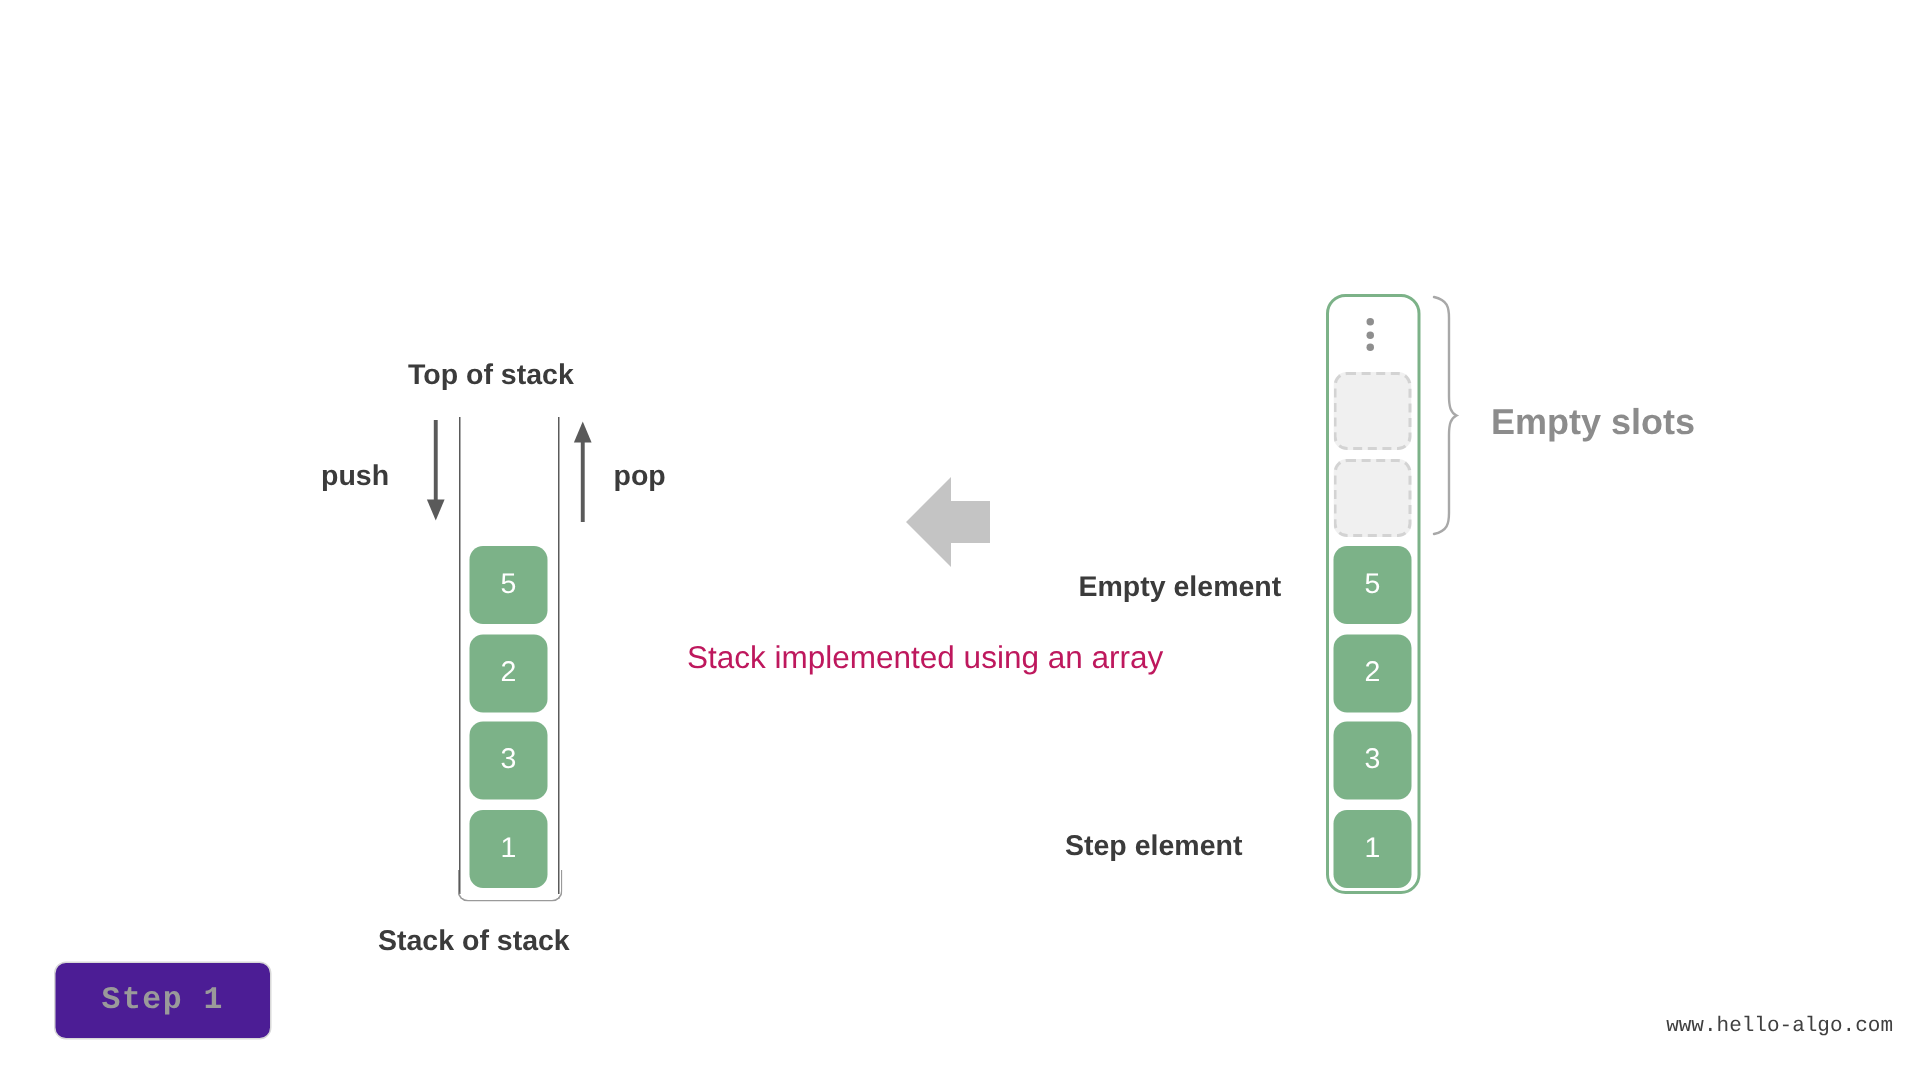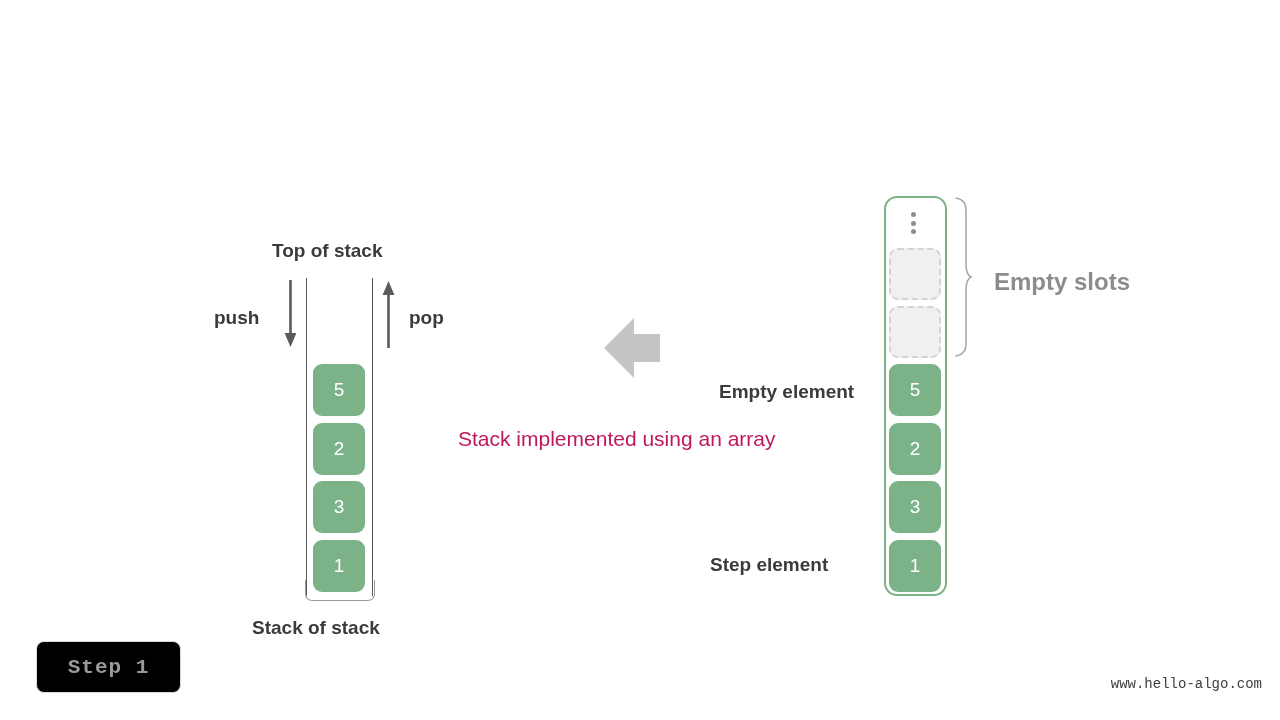--- a/index.html
+++ b/index.html
@@ -113,21 +113,21 @@
 
   
   #step-badge {
     position: absolute;
     left: 36px;
     top: 641px;
     width: 145px;
     height: 52px;
     border: 1px solid #d8d8d8;
     border-radius: 8px;
-    background: #000000;
+    background: #4c1d95;
     display: flex;
     align-items: center;
     justify-content: center;
     font-family: "Liberation Mono", monospace;
     font-size: 21px;
     font-weight: bold;
     letter-spacing: 1px;
     color: #9a9a9a;
     box-sizing: border-box;
   }

